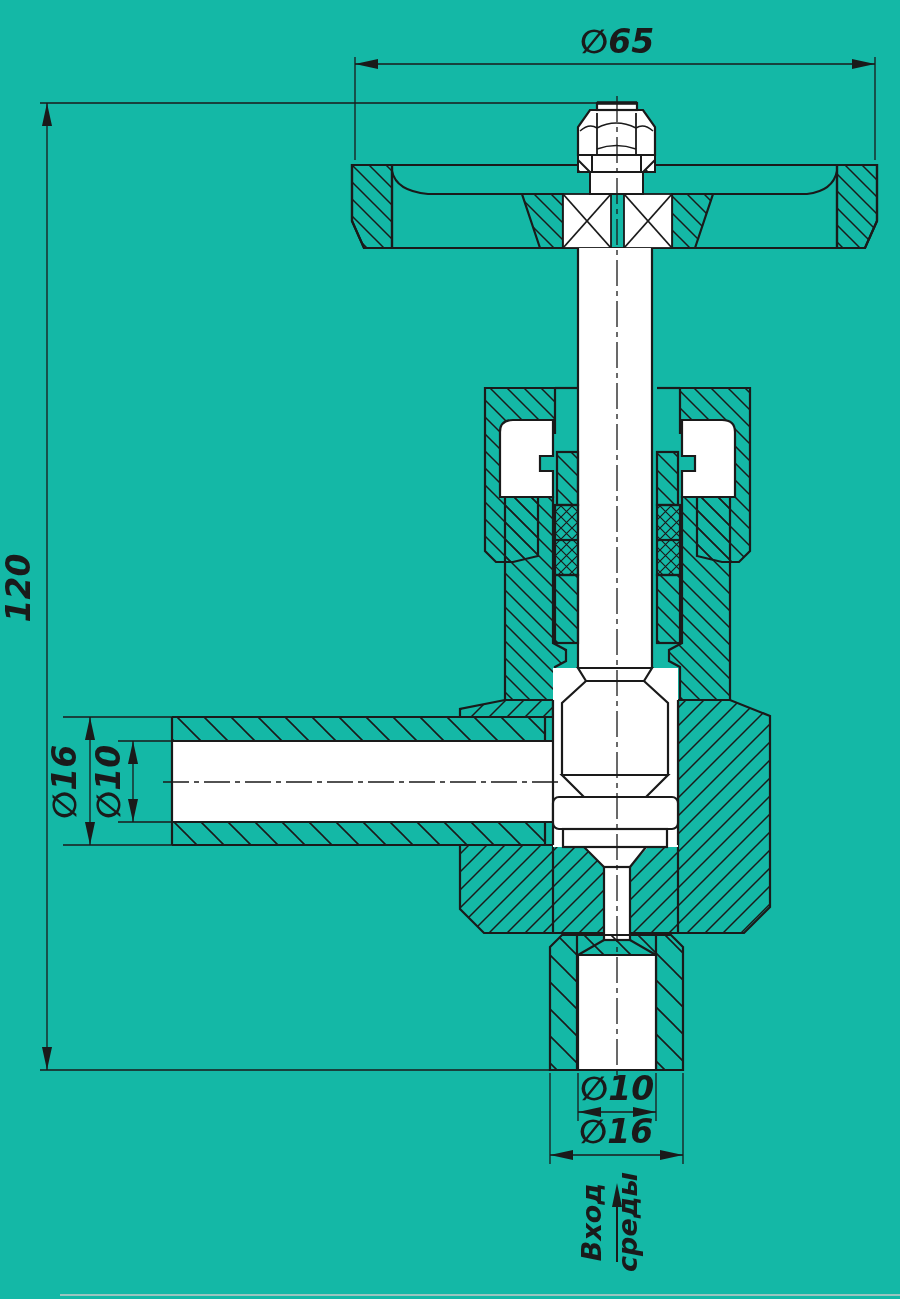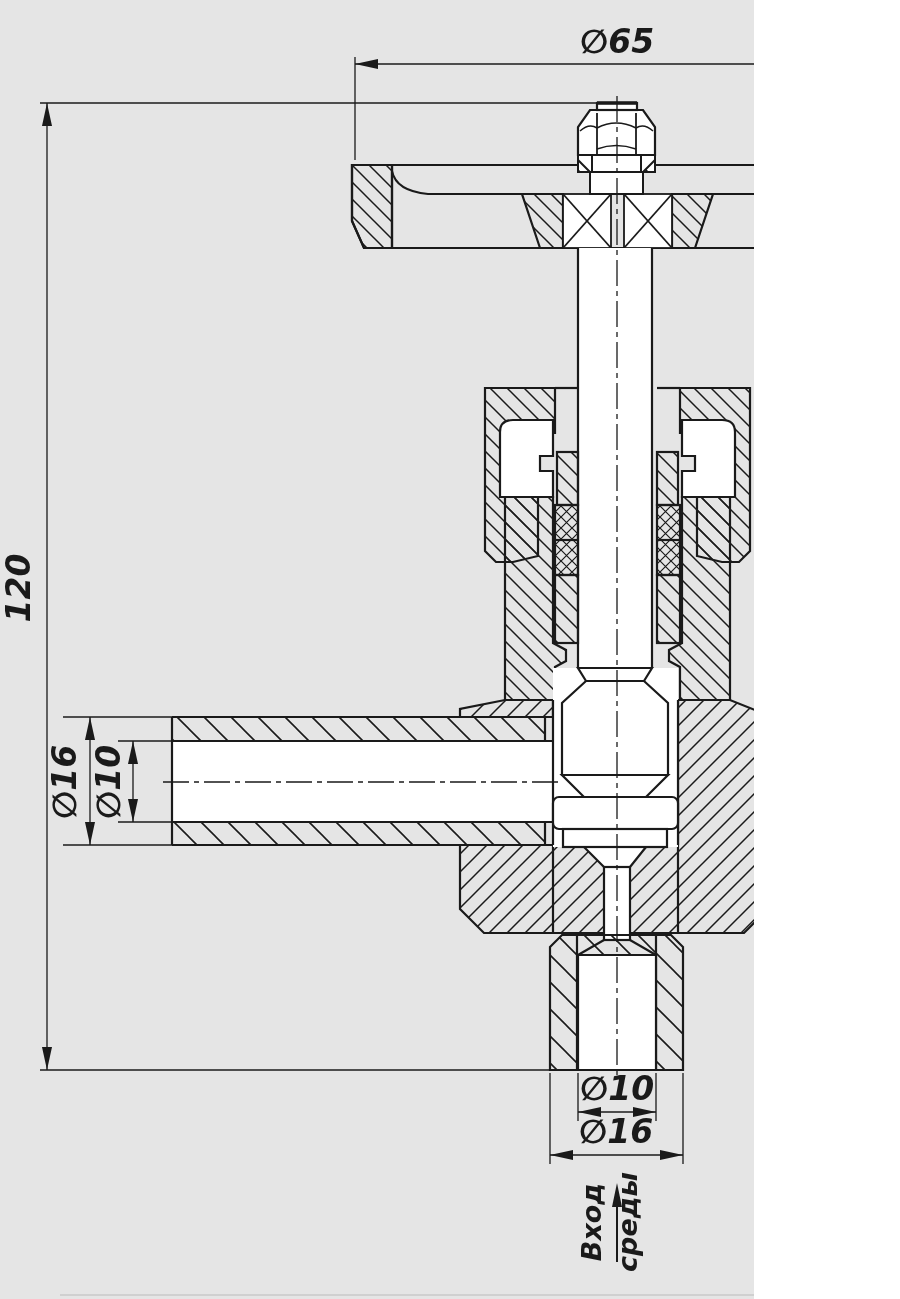--- a/index.html
+++ b/index.html
@@ -1,16 +1,16 @@
 <!DOCTYPE html>
 <html><head>
 <meta charset="utf-8">
 <style>
   html,body{margin:0;padding:0;background:#ffffff;}
-  .sheet{position:relative;width:754px;height:1299px;background:#e5e5e5;overflow:hidden;
+  .sheet{position:relative;width:900px;height:1299px;background:#14b8a6;overflow:hidden;
          font-family:"DejaVu Sans",sans-serif;}
   svg{position:absolute;left:0;top:0;}
   text{fill:#1a1a1a;font-family:"DejaVu Sans",sans-serif;font-style:italic;font-weight:bold;}
   .dimtxt{font-size:33px;}
   .flowtxt{font-size:27px;}
 </style>
 </head>
 <body>
 
 <div class="sheet">

